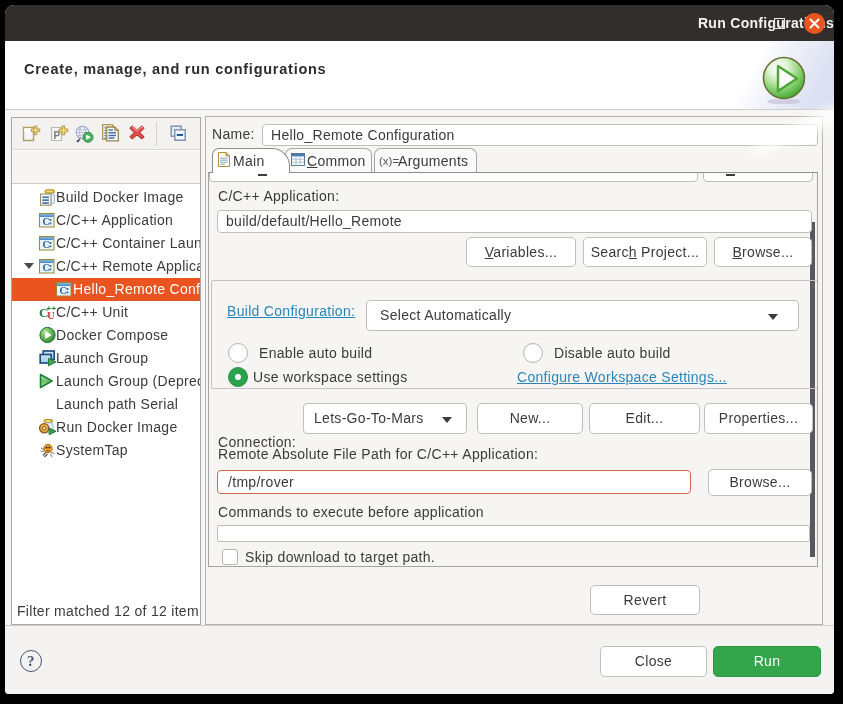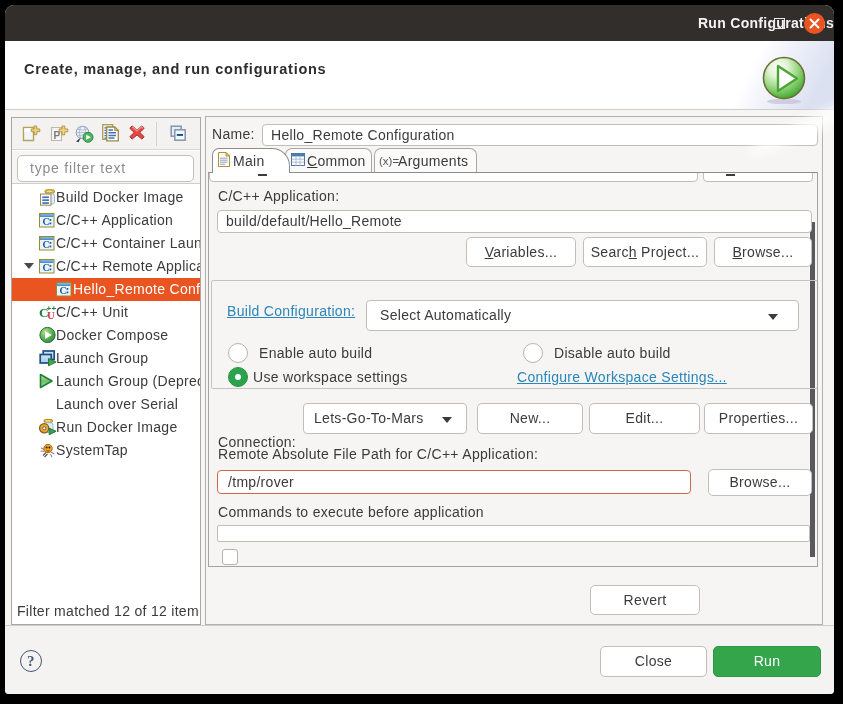--- a/index.html
+++ b/index.html
@@ -147,21 +147,20 @@
           <path d="M3.3 1.8 L8 5.8 L12.7 1.8 L14 3.2" stroke="#f2908a" fill="none" stroke-width="1.3"></path>
         </svg></span>
     <span class="abs" style="left:144px;top:4px;width:1px;height:24px;background:#d4d2ce;"></span>
     <span class="abs" style="left:158px;top:7px;"><svg width="16" height="16" viewBox="0 0 16 16">
           <rect x="1.2" y="1.2" width="10" height="10" fill="#dff0fc" stroke="#8794ab" stroke-width="1.5"></rect>
           <rect x="4.8" y="4.8" width="10.4" height="10.4" fill="#f2f9fe" stroke="#8794ab" stroke-width="1.5"></rect>
           <rect x="6.8" y="9" width="6.2" height="1.9" fill="#0e4f8e"></rect>
         </svg></span>
   </div>
   <div id="lfilterarea"></div>
-  <div id="filterbox">type filter text</div>
   <div id="treearea">
     <div class="trow" style="top:2px">
         <span class="ticon"><svg width="17" height="17" viewBox="0 0 17 17">
             <rect x="6" y="0.8" width="9.5" height="3.4" rx="1.7" fill="#e3bd33" stroke="#ab8c1e"></rect>
             <rect x="8" y="1.8" width="5" height="1" rx="0.5" fill="#f7ebb0"></rect>
             <rect x="5.5" y="4.6" width="10" height="10.5" rx="2.4" fill="#e4eefb" stroke="#a3b9d6"></rect>
             <rect x="1.5" y="5" width="10.5" height="11.2" fill="#f6f9fe" stroke="#97884e"></rect>
             <rect x="3.3" y="7.4" width="6.6" height="1.7" fill="#4472b4"></rect>
             <rect x="3.3" y="10.3" width="6.6" height="1.7" fill="#4472b4"></rect>
             <rect x="3.3" y="13.2" width="6.6" height="1.7" fill="#4472b4"></rect>
@@ -256,21 +255,21 @@
                 <stop offset="0%" stop-color="#cde89e"></stop>
                 <stop offset="50%" stop-color="#6fbf6e"></stop>
                 <stop offset="100%" stop-color="#a8d985"></stop>
               </linearGradient>
             </defs>
             <path d="M1.5 1.5 L13 8 L1.5 14.5 Z" fill="url(#lgd)" stroke="#1d8039" stroke-width="1.6" stroke-linejoin="round"></path>
           </svg></span>
         <span class="tlabel">Launch Group (Deprecated)</span>
       </div>
     <div class="trow" style="top:209px">
-        <span class="tlabel">Launch over Serial</span>
+        <span class="tlabel">Launch path Serial</span>
       </div>
     <div class="trow" style="top:232px">
         <span class="ticon"><svg width="18" height="17" viewBox="0 0 18 17">
             <rect x="5" y="0.5" width="8.5" height="3" rx="1.4" fill="#e3bd33" stroke="#ab8c1e"></rect>
             <rect x="6.8" y="1.3" width="4.6" height="0.9" rx="0.45" fill="#f7ebb0"></rect>
             <rect x="4.5" y="3.8" width="9.5" height="9.5" rx="2.2" fill="#e4eefb" stroke="#a3b9d6"></rect>
             <circle cx="5.2" cy="9.3" r="4.6" fill="#e2a93c" stroke="#8a5c1d" stroke-width="1.3"></circle>
             <circle cx="5.2" cy="9.3" r="1.6" fill="#fff" stroke="#8a5c1d"></circle>
             <path d="M10.2 9.2 L17 12.3 L10.2 15.8 Z" fill="#3f9e53" stroke="#1d7a35"></path>
           </svg></span>
@@ -356,20 +355,21 @@
     <div class="btn" style="left:495px;top:230px;width:109px;height:31px;line-height:29px;">Properties...</div>
 
     <div class="lbl" style="left:9px;top:273px;">Remote Absolute File Path for C/C++ Application:</div>
     <div class="field" style="left:8px;top:297px;width:474px;height:24px;line-height:22px;padding-left:10px;border-color:#cf6848;">/tmp/rover</div>
     <div class="btn" style="left:499px;top:296px;width:104px;height:27px;line-height:25px;">Browse...</div>
 
     <div class="lbl" style="left:9px;top:331px;">Commands to execute before application</div>
     <div class="field" style="left:8px;top:352px;width:593px;height:17px;border-radius:2px;"></div>
 
     <div class="abs" style="left:13px;top:376px;width:16px;height:16px;background:#fff;border:1px solid #b5b3af;border-radius:3px;"></div>
+    <div class="lbl" style="left:36px;top:376px;">Skip download to target path.</div>
   </div>
   <div class="btn" style="left:585px;top:580px;width:110px;height:30px;line-height:28px;">Revert</div>
 
   <div id="bottombar"></div>
   <div id="helpbtn">?</div>
   <div class="btn" id="closebtn2">Close</div>
   <div id="runbtn">Run</div>
 </div>
 
 </body></html>

